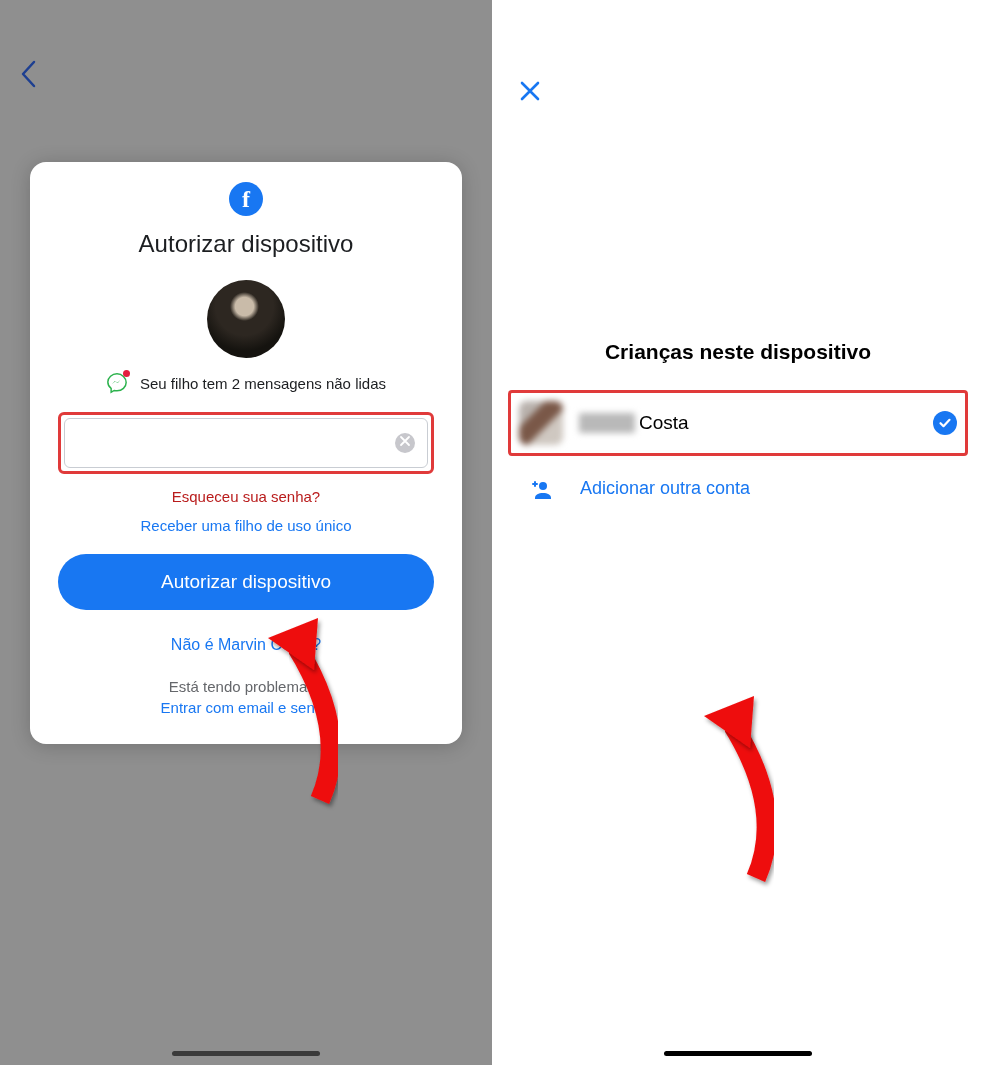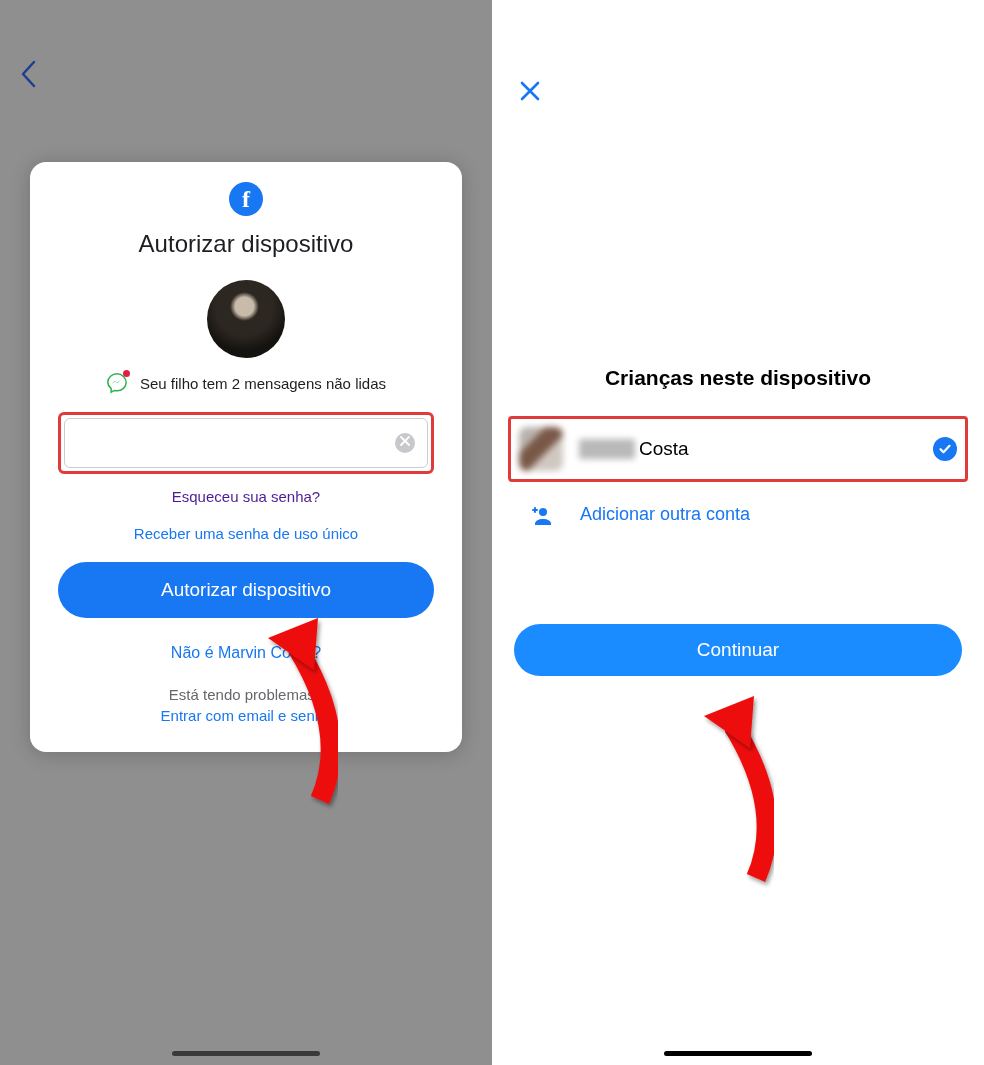--- a/index.html
+++ b/index.html
@@ -126,21 +126,21 @@
       color: #fff;
       font-size: 14px;
       line-height: 18px;
       text-align: center;
       cursor: pointer;
     }
     .forgot-block {
       font-size: 15px;
       margin-bottom: 20px;
     }
-    .forgot-block .q { color: #4c1d95; display: block; margin-bottom: 20px; }
+    .forgot-block .q { color: #b91c1c; display: block; margin-bottom: 12px; }
     .forgot-block .link { color: #1877f2; }
     .primary-btn {
       background: #1877f2;
       color: #fff;
       font-size: 19px;
       font-weight: 500;
       border: none;
       border-radius: 30px;
       width: 100%;
       height: 56px;
@@ -182,21 +182,21 @@
       position: absolute;
       top: 78px;
       left: 26px;
       color: #1877f2;
       font-size: 28px;
       font-weight: 400;
       cursor: pointer;
     }
     .right-content {
       position: absolute;
-      top: 366px;
+      top: 340px;
       left: 0;
       width: 100%;
       padding: 0 22px;
     }
     .right-title {
       text-align: center;
       font-size: 21px;
       font-weight: 600;
       color: #000;
       margin-bottom: 26px;
@@ -306,21 +306,21 @@
         <span class="clear-btn">
           <svg width="12" height="12" viewBox="0 0 12 12">
               <path d="M2 2l8 8M10 2l-8 8" stroke="#fff" stroke-width="1.8" stroke-linecap="round"></path>
             </svg>
         </span>
       </div>
     </div>
 
     <div class="forgot-block">
       <span class="q">Esqueceu sua senha?</span>
-      <a class="link">Receber uma senha de uso único</a>
+      <a class="link">Receber uma filho de uso único</a>
     </div>
 
     <button class="primary-btn">Autorizar dispositivo</button>
 
     <a class="link-blue">Não é Marvin Costa?</a>
 
     <div class="problems-block">
       <span class="q">Está tendo problemas?</span>
       <a class="link">Entrar com email e senha</a>
     </div>
@@ -368,21 +368,20 @@
       <span class="add-icon">
         <svg width="24" height="24" viewBox="0 0 24 24" fill="#1877f2">
           <circle cx="13" cy="8" r="4"></circle>
           <path d="M5 20c0-3.3 3.6-5 8-5s8 1.7 8 5v1H5v-1z"></path>
           <path d="M3 6h4M5 4v4" stroke="#1877f2" stroke-width="2" stroke-linecap="round"></path>
         </svg>
       </span>
       <span class="add-label">Adicionar outra conta</span>
     </div>
 
-    <button class="continue-btn">Continuar</button>
   </div>
 
   <svg class="arrow" style="top:690px; left:206px;" width="130" height="200" viewBox="0 0 130 200">
     <defs>
       <filter id="ds2" x="-20%" y="-20%" width="140%" height="140%">
         <feDropShadow dx="2" dy="3" stdDeviation="2" flood-opacity="0.4"></feDropShadow>
       </filter>
     </defs>
     <path d="M58 188 Q88 120 34 34" stroke="#e11" stroke-width="20" fill="none" filter="url(#ds2)"></path>
     <polygon points="6,26 56,6 52,58" fill="#e11" filter="url(#ds2)"></polygon>

